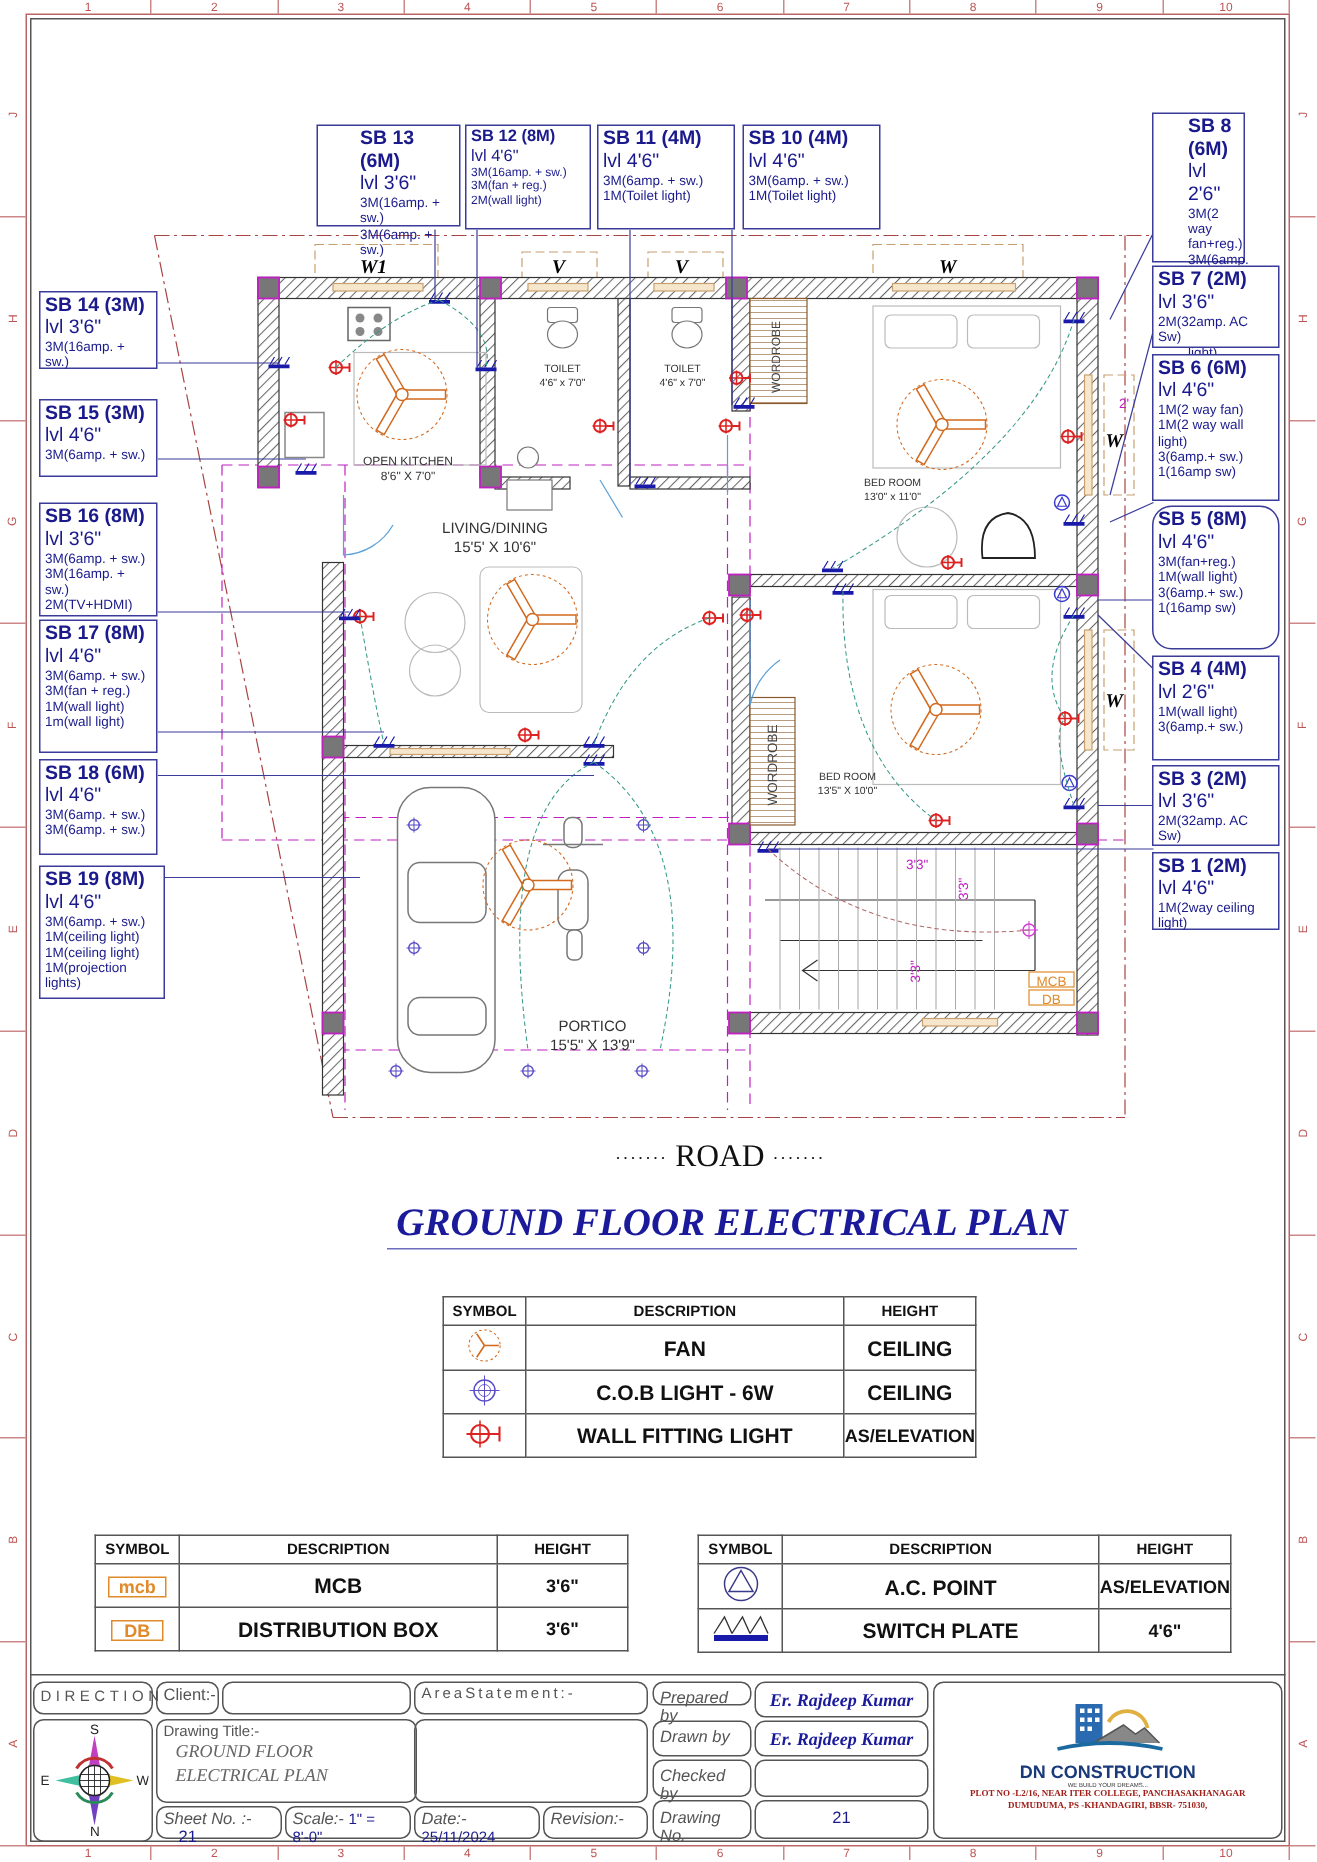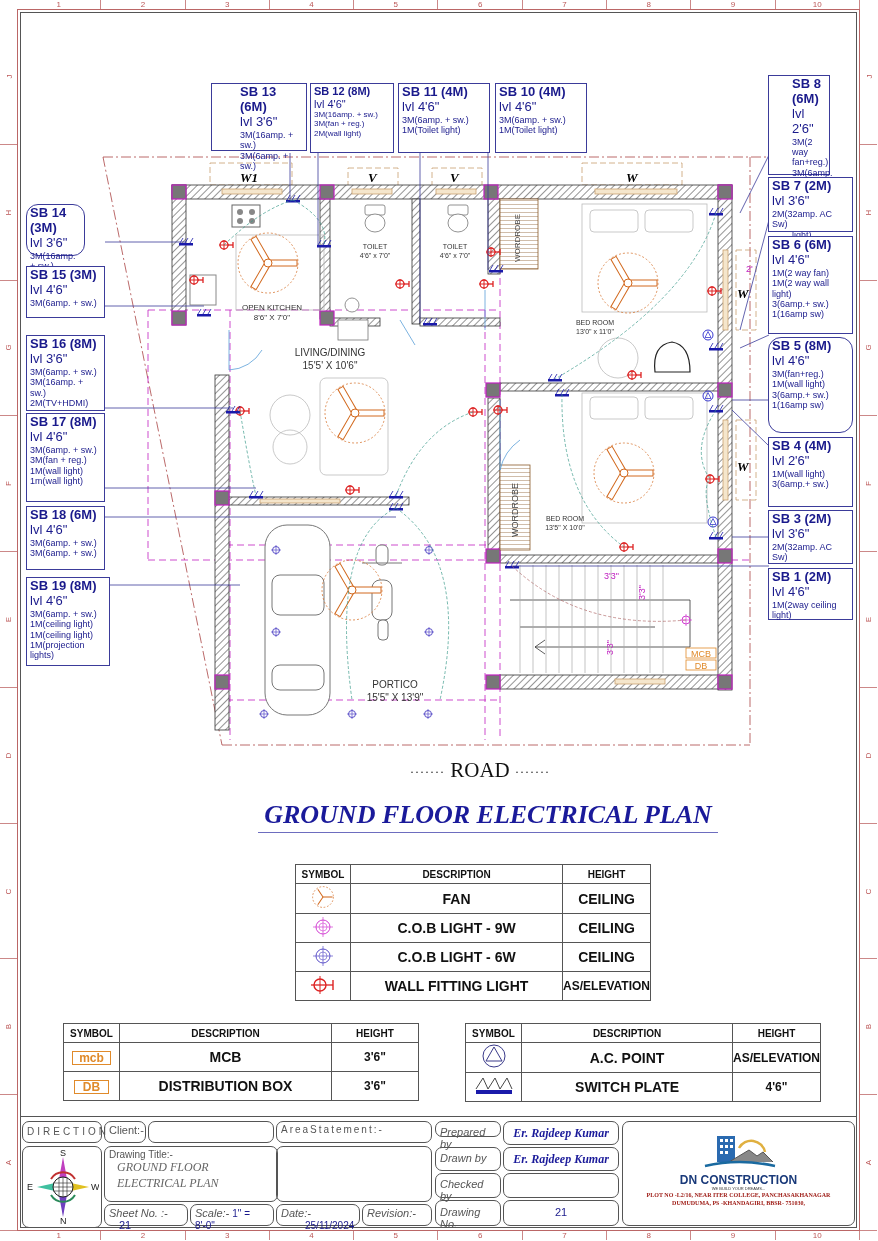--- a/index.html
+++ b/index.html
@@ -521,21 +521,21 @@
 <div class="sb" style="left:768px;top:510px;width:85px;height:54px;">
   <div class="t">SB 3 (2M)</div>
     <div class="l">lvl 3'6"</div>
   <div class="i">2M(32amp. AC Sw)</div>
 </div>
 <div class="sb" style="left:768px;top:568px;width:85px;height:52px;">
   <div class="t">SB 1 (2M)</div>
     <div class="l">lvl 4'6"</div>
   <div class="i">1M(2way ceiling light)</div>
 </div>
-<div class="sb" style="left:26px;top:204px;width:59px;height:52px;border-radius:12px;">
+<div class="sb" style="left:26px;top:194px;width:79px;height:52px;">
   <div class="t">SB 14 (3M)</div>
     <div class="l">lvl 3'6"</div>
   <div class="i">3M(16amp. + sw.)</div>
 </div>
 <div class="sb" style="left:26px;top:266px;width:79px;height:52px;">
   <div class="t">SB 15 (3M)</div>
     <div class="l">lvl 4'6"</div>
   <div class="i">3M(6amp. + sw.)</div>
 </div>
 <div class="sb" style="left:26px;top:335px;width:79px;height:76px;">
@@ -588,32 +588,20 @@
       <svg width="26" height="26" viewBox="-15 -15 30 30">
             <circle r="12" fill="none" stroke="#d2691e" stroke-dasharray="2 2" stroke-width="0.8"></circle>
             <g stroke="#d2691e" stroke-width="1.2">
               <line x1="0" y1="0" x2="11" y2="0"></line>
               <line x1="0" y1="0" x2="-6" y2="-9"></line>
               <line x1="0" y1="0" x2="-6" y2="9"></line>
             </g>
           </svg>
     </td>
     <td>FAN</td>
-    <td>CEILING</td>
-  </tr>
-  <tr>
-    <td>
-      <svg width="22" height="22" viewBox="-11 -11 22 22">
-            <circle r="7" fill="none" stroke="#d23fd2"></circle>
-            <circle r="4" fill="none" stroke="#d23fd2" stroke-width="0.6"></circle>
-            <line x1="-10" y1="0" x2="10" y2="0" stroke="#d23fd2" stroke-width="0.7"></line>
-            <line x1="0" y1="-10" x2="0" y2="10" stroke="#d23fd2" stroke-width="0.7"></line>
-          </svg>
-    </td>
-    <td>C.O.B LIGHT - 9W</td>
     <td>CEILING</td>
   </tr>
   <tr>
     <td>
       <svg width="22" height="22" viewBox="-11 -11 22 22">
             <circle r="7" fill="none" stroke="#5a4fc8"></circle>
             <circle r="4" fill="none" stroke="#5a4fc8" stroke-width="0.6"></circle>
             <line x1="-10" y1="0" x2="10" y2="0" stroke="#5a4fc8" stroke-width="0.7"></line>
             <line x1="0" y1="-10" x2="0" y2="10" stroke="#5a4fc8" stroke-width="0.7"></line>
           </svg>
@@ -726,21 +714,21 @@
 <div class="tb" style="left:104px;top:1204px;width:84px;height:22px;">
   <span class="italic">Sheet No. :-</span>
   <span class="v" style="margin-left:10px;">21</span>
 </div>
 <div class="tb" style="left:190px;top:1204px;width:84px;height:22px;">
   <span class="italic">Scale:-</span>
   <span class="v" style="font-size:10px;">1" = 8'-0"</span>
 </div>
 <div class="tb" style="left:276px;top:1204px;width:84px;height:22px;">
   <span class="italic">Date:-</span>
-  <span class="v" style="font-size:10px;margin-left:24px;">25/11/2024</span>
+  <span class="v" style="font-size:10px;">25/11/2024</span>
 </div>
 <div class="tb" style="left:362px;top:1204px;width:70px;height:22px;">
   <span class="italic">Revision:-</span>
 </div>
 
 <div class="tb italic" style="left:435px;top:1121px;width:66px;height:16px;padding-top:4px;">Prepared by</div>
 <div class="tb ser" style="left:503px;top:1121px;width:116px;height:24px;color:#1a1a9a;font-weight:bold;font-style:italic;font-size:12px;text-align:center;padding-top:4px;">Er. Rajdeep Kumar</div>
 <div class="tb italic" style="left:435px;top:1147px;width:66px;height:24px;padding-top:4px;">Drawn by</div>
 <div class="tb ser" style="left:503px;top:1147px;width:116px;height:24px;color:#1a1a9a;font-weight:bold;font-style:italic;font-size:12px;text-align:center;padding-top:4px;">Er. Rajdeep Kumar</div>
 <div class="tb italic" style="left:435px;top:1173px;width:66px;height:25px;padding-top:4px;">Checked by</div>

